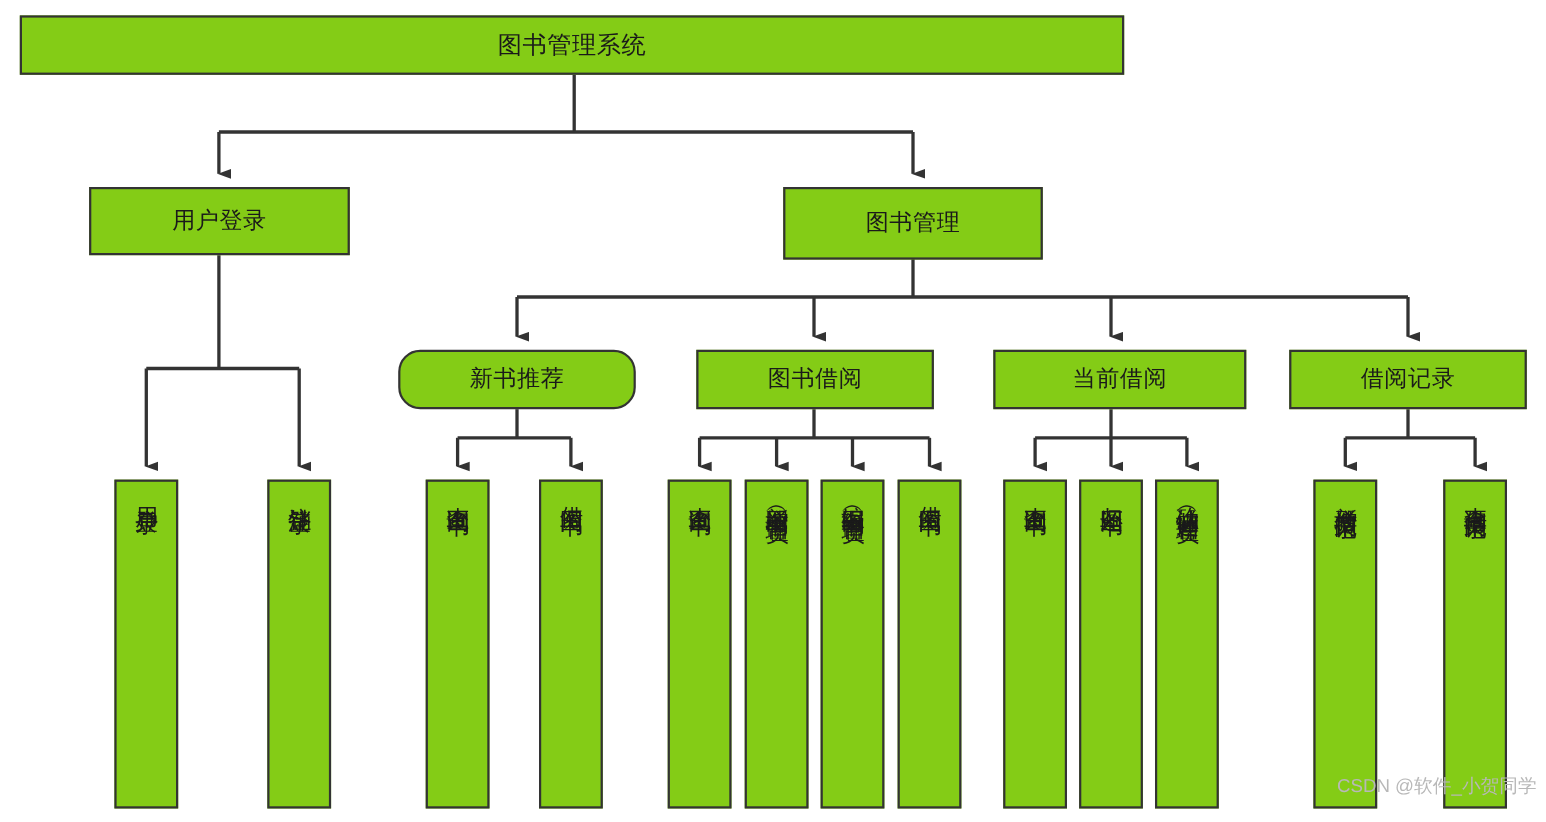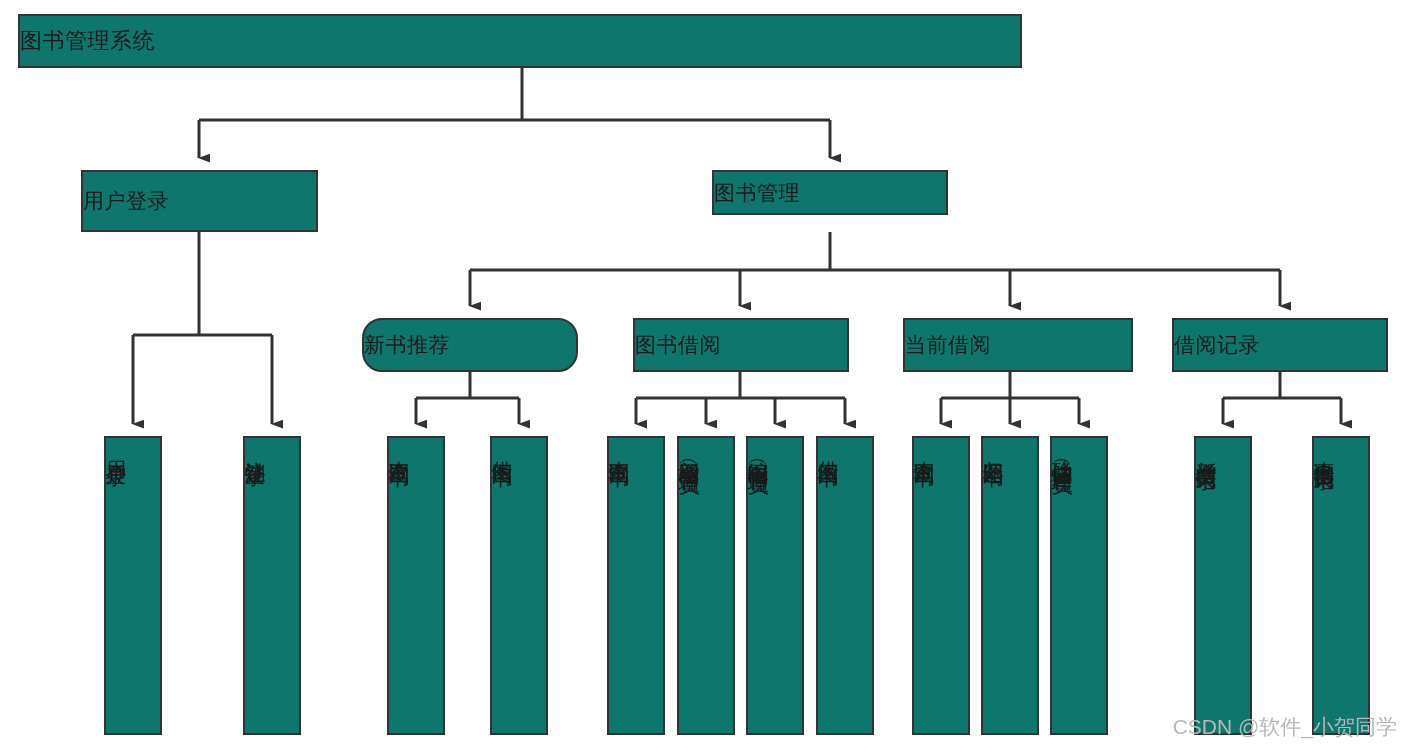--- a/index.html
+++ b/index.html
@@ -21,25 +21,25 @@
     position: absolute;
     left: 0;
     top: 0;
     width: 1405px;
     height: 747px;
     pointer-events: none;
   }
   .node {
     position: absolute;
     box-sizing: border-box;
-    background: #0f766e;
+    background: #84cc16;
     border: 2px solid #333333;
     display: flex;
     align-items: center;
-    justify-content: flex-start;
+    justify-content: center;
     color: #1a1a1a;
   }
   .node .label {
     display: block;
     text-align: center;
     line-height: 1.22;
   }
   .node.horiz .label {
     font-size: 21px;
     letter-spacing: 0.5px;
@@ -54,22 +54,22 @@
     font-size: 21px;
     letter-spacing: 2px;
     line-height: 1;
   }
   #root-node .label {
     font-size: 22px;
   }
   #watermark {
     position: absolute;
     right: 8px;
-    bottom: 6px;
-    font-size: 21px;
+    bottom: 21px;
+    font-size: 17px;
     color: #b8b8b8;
     white-space: nowrap;
     user-select: none;
   }
 </style>
 </head>
 <body>
 
 <div id="canvas">
 
@@ -124,21 +124,21 @@
     </g>
   </svg>
 
   <div class="node horiz" id="root-node" style="left:18px; top:14px; width:1004px; height:54px;">
     <span class="label">图书管理系统</span>
   </div>
 
   <div class="node horiz" style="left:81px; top:170px; width:237px; height:62px;">
     <span class="label">用户登录</span>
   </div>
-  <div class="node horiz" style="left:712px; top:170px; width:236px; height:45px;">
+  <div class="node horiz" style="left:712px; top:170px; width:236px; height:66px;">
     <span class="label">图书管理</span>
   </div>
 
   <div class="node horiz" style="left:362px; top:318px; width:216px; height:54px;border-radius:20px;">
     <span class="label">新书推荐</span>
   </div>
   <div class="node horiz" style="left:633px; top:318px; width:216px; height:54px;">
     <span class="label">图书借阅</span>
   </div>
   <div class="node horiz" style="left:903px; top:318px; width:230px; height:54px;">

